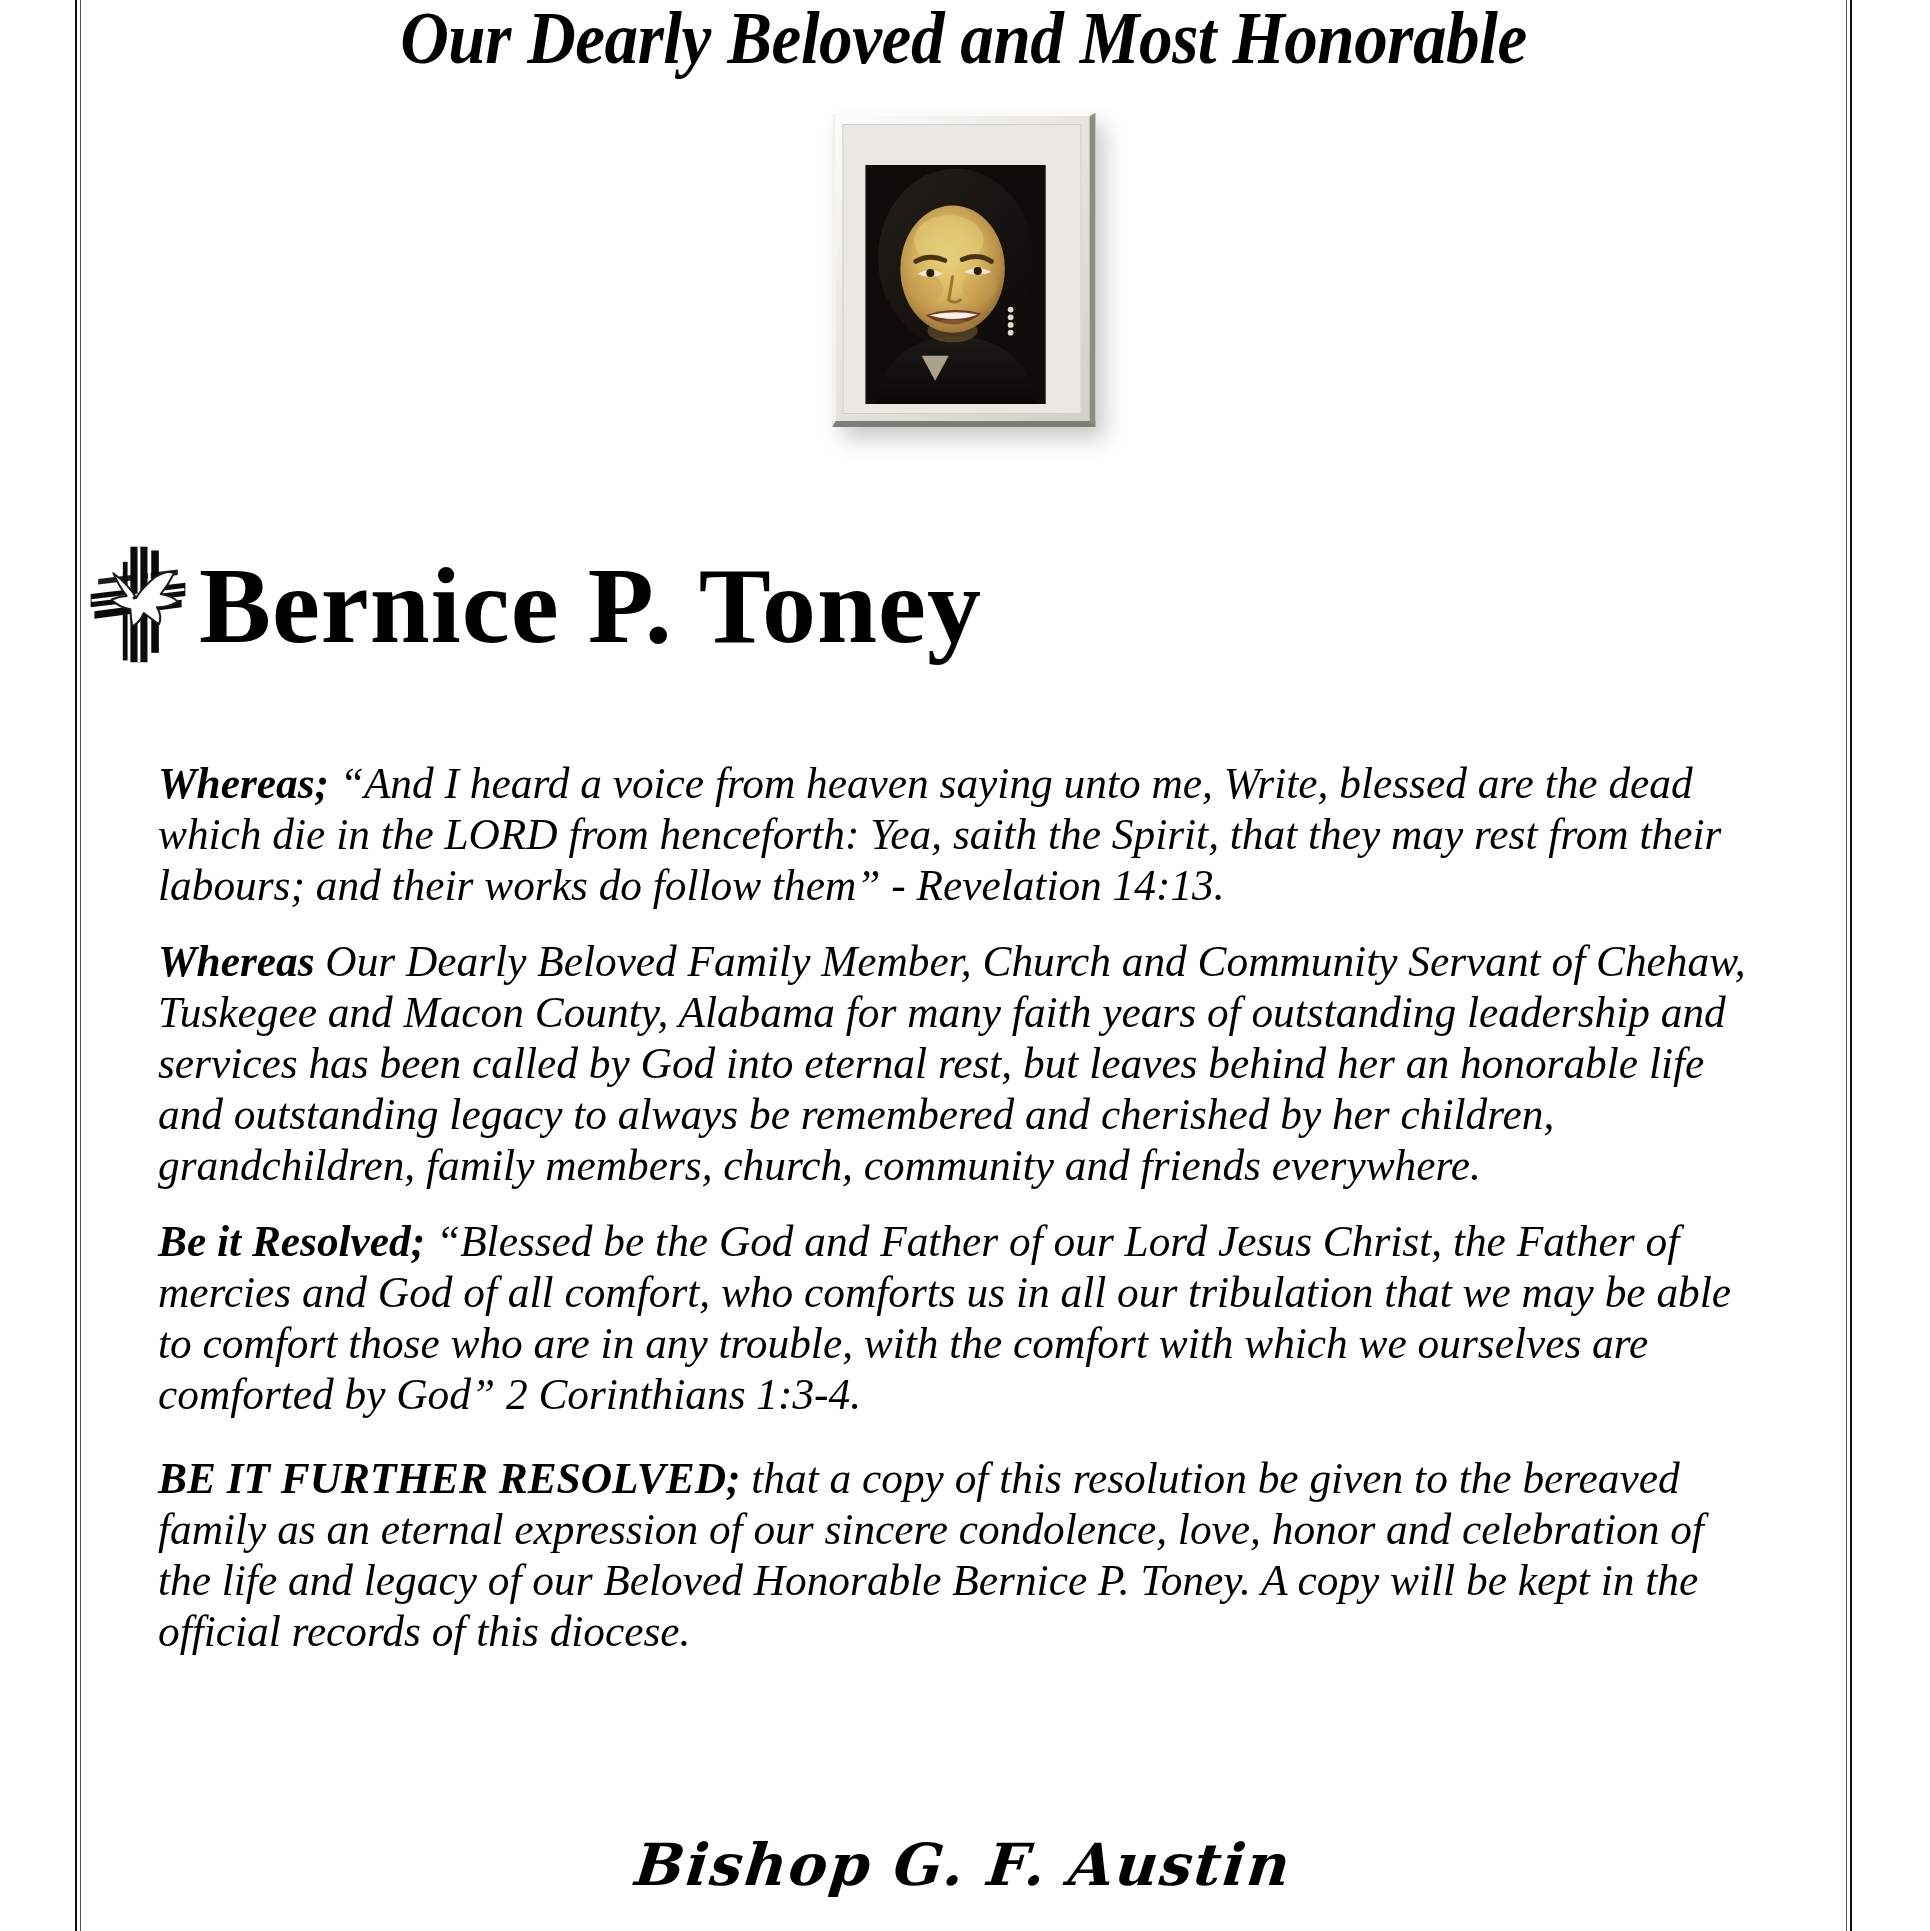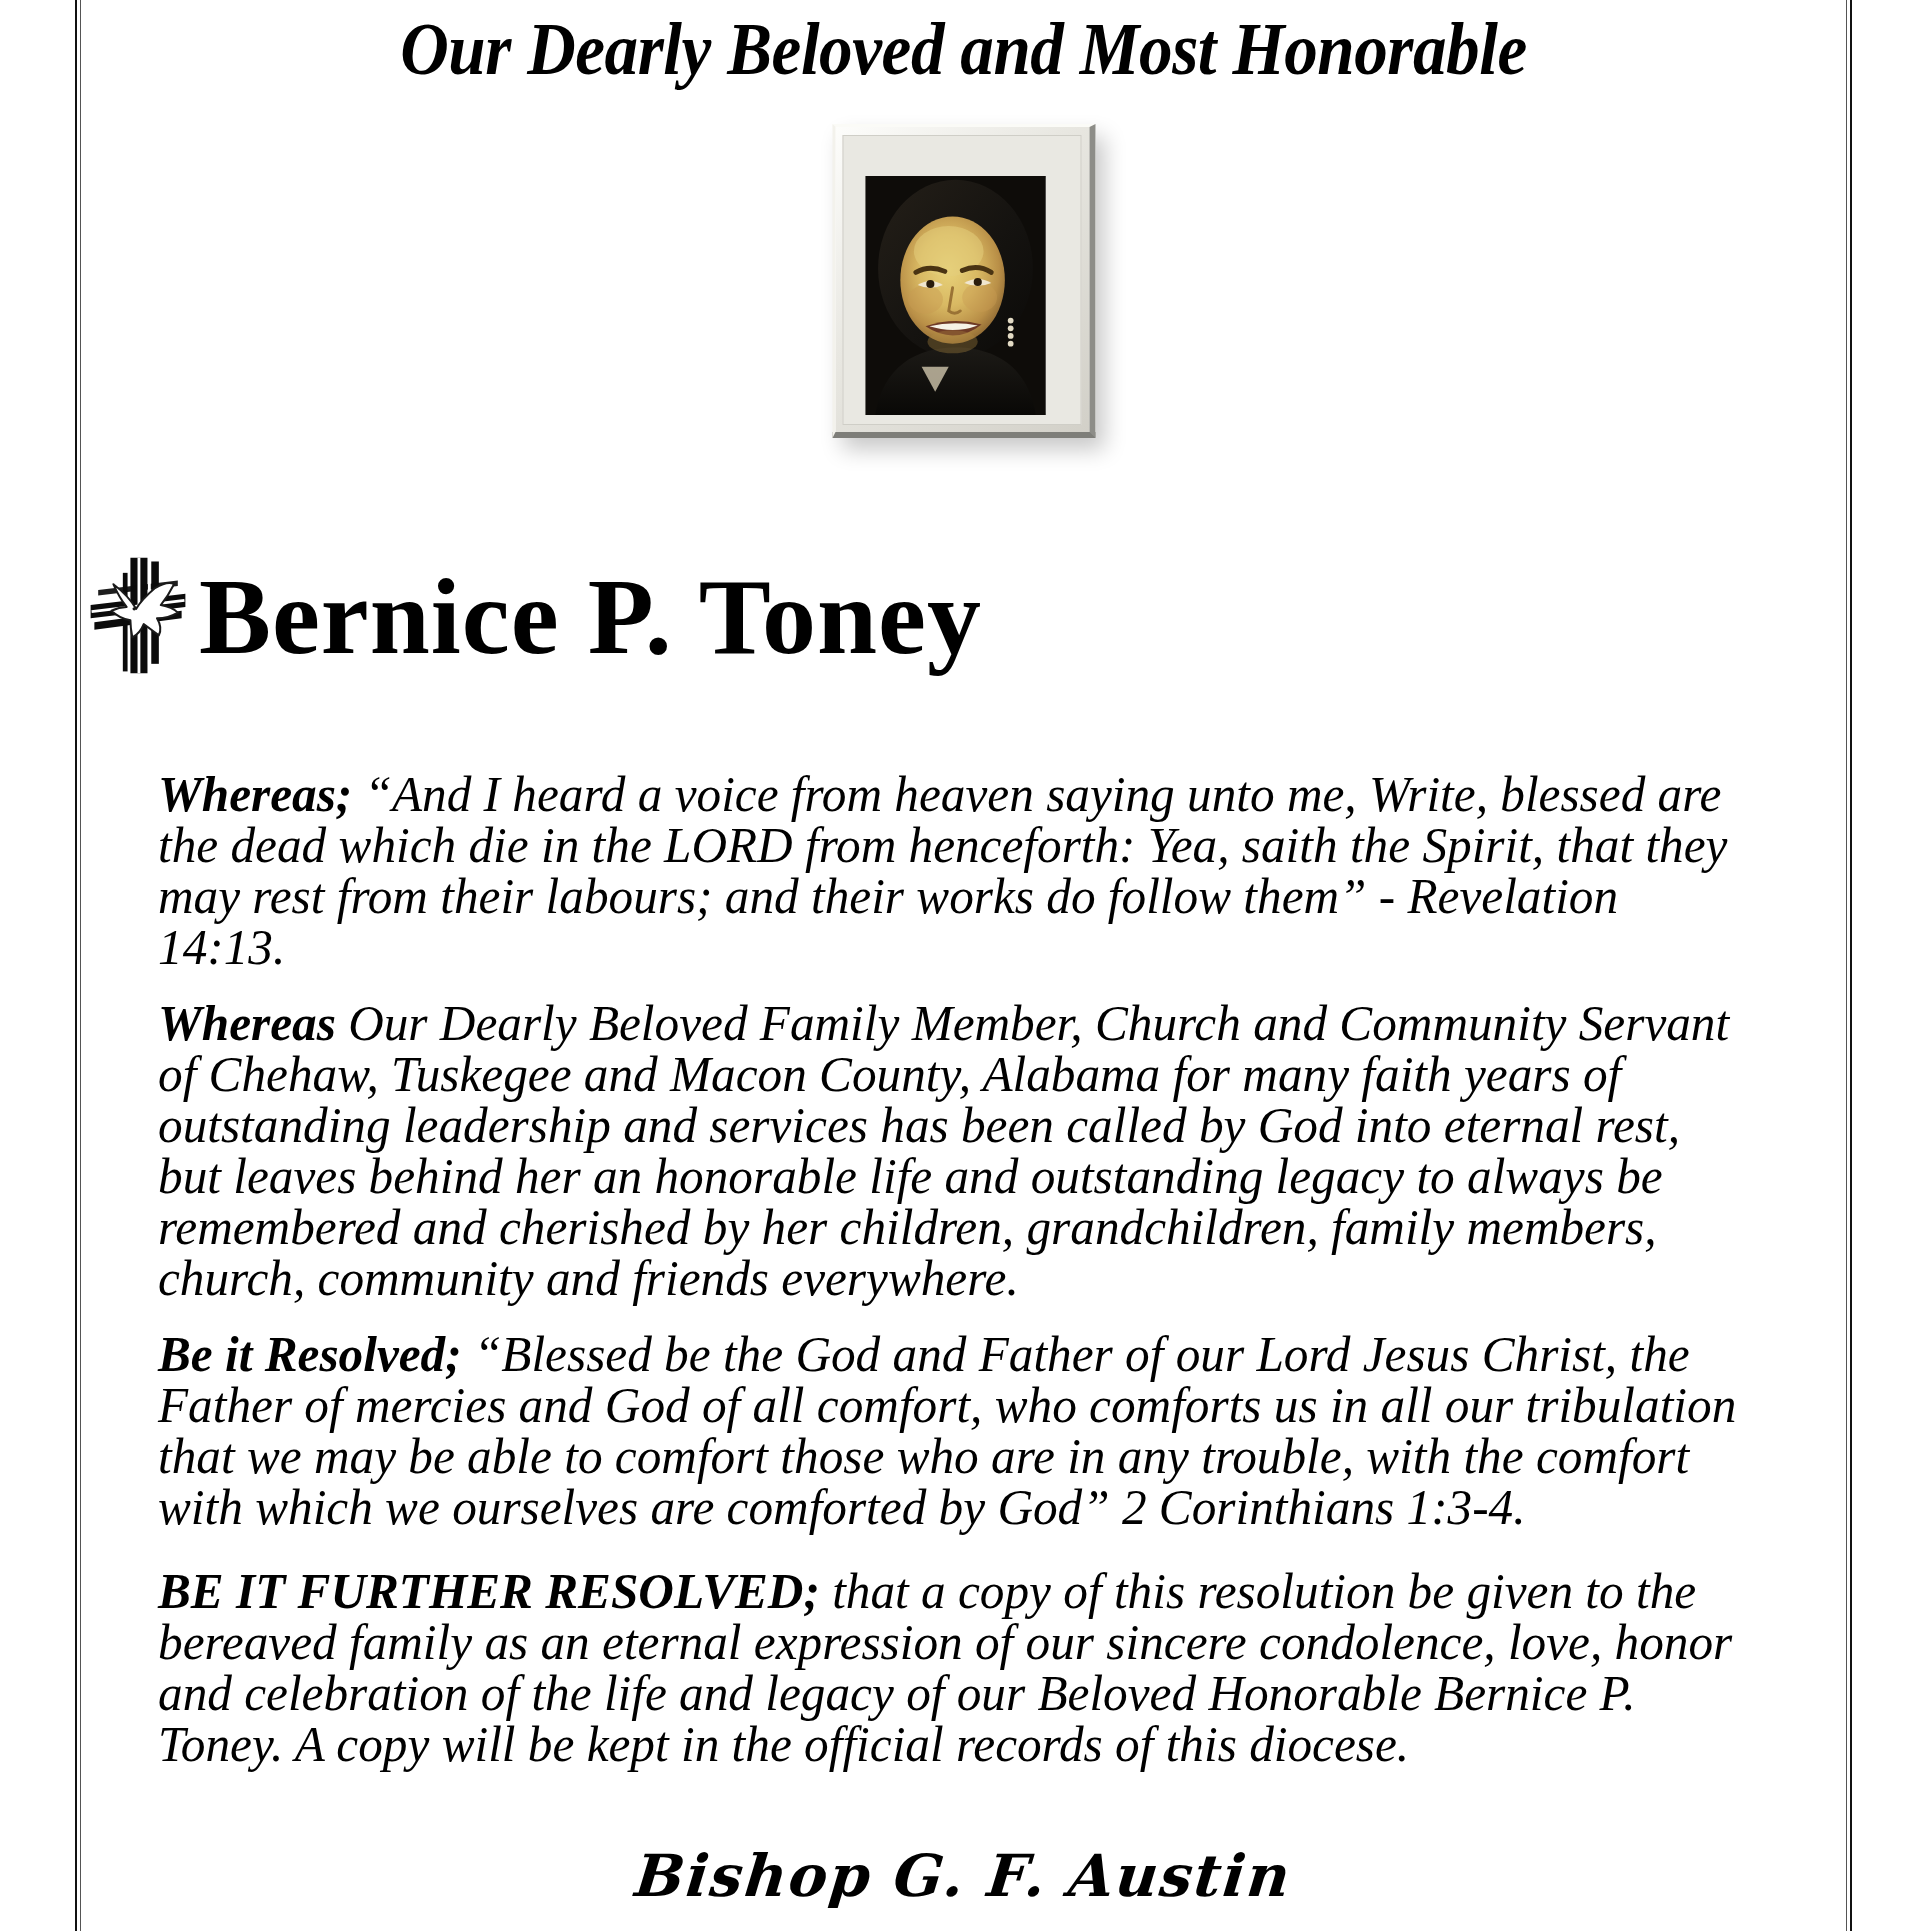--- a/index.html
+++ b/index.html
@@ -39,21 +39,20 @@
   }
   .page-frame::before { left: 2.9px; }
   .page-frame::after  { right: 2.9px; }
 
   .sheet {
     position: absolute;
     left: 81px;
     top: 0;
     width: 1765px;
     height: 1610px;
-    margin-top: 11px;
   }
 
   
   .doc-title {
     position: absolute;
     left: 0;
     top: -5.8px;
     width: 1765px;
     text-align: center;
     font-family: "Liberation Serif", "DejaVu Serif", serif;
@@ -138,21 +137,21 @@
   }
 
   
   .body-copy {
     position: absolute;
     left: 77px;
     top: 758px;
     width: 1614px;
     font-family: "Liberation Serif", "DejaVu Serif", serif;
     font-style: italic;
-    font-size: 50px;
+    font-size: 44px;
     line-height: 51px;
     text-align: left;
   }
   .para {
     margin: 0 0 25px 0;
     transform: scaleX(0.985);
     transform-origin: 0 50%;
   }
   .para.gap-before { margin-top: 33px; }
   .lead {

